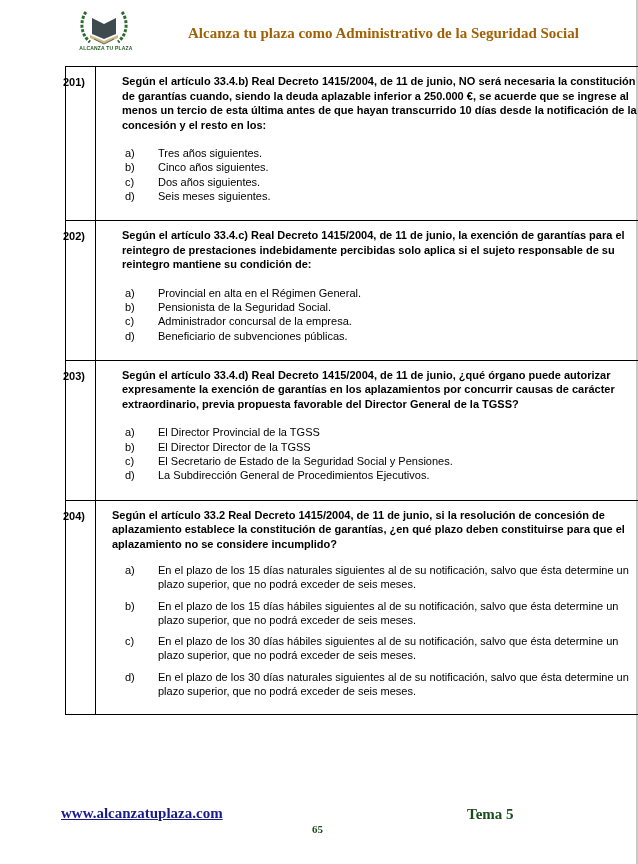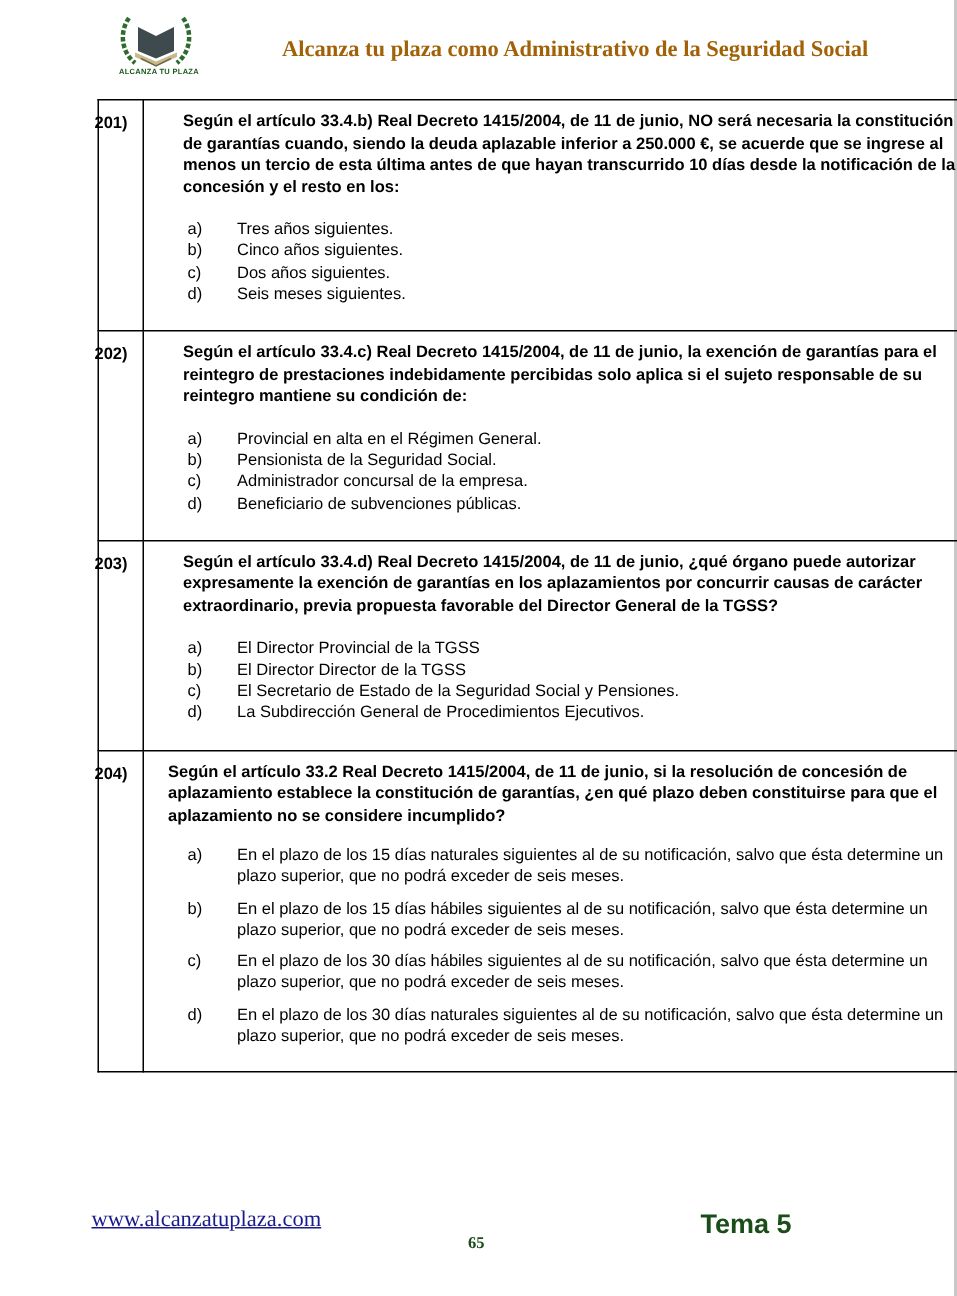--- a/index.html
+++ b/index.html
@@ -25,29 +25,29 @@
   .q-text { font-weight: bold; font-size: 11px; line-height: 14.5px; margin: 7px 4px 0 26px; }
   .q-text.w204 { margin-left: 16px; }
   .opts { margin: 14px 0 0 29px; padding-bottom: 17px; }
   .opt { display: flex; font-size: 11px; line-height: 14.3px; }
   .opt .letter { width: 33px; flex: none; }
   .opt .otext { flex: 1; padding-right: 8px; }
   .opts.spaced .opt { margin-bottom: 7.5px; line-height: 14px; }
   .opts.spaced { margin-top: 12px; padding-bottom: 9px; }
   .footer-link {
     position: absolute; left: 61px; top: 805px; font-family: "Liberation Serif", serif;
-    font-weight: normal; font-size: 15px; color: #1a1a8c; text-decoration: underline;
+    font-weight: bold; font-size: 15px; color: #1a1a8c; text-decoration: underline;
   }
   .footer-page {
     position: absolute; left: 312px; top: 823px; font-family: Liberation Serif, serif;
     font-weight: bold; font-size: 11px; color: #1b4d1b;
   }
   .footer-topic {
-    position: absolute; left: 467px; top: 806px; font-family: Liberation Sans, sans-serif;
-    font-weight: bold; font-size: 18px; color: #1b4d1b;
+    position: absolute; left: 467px; top: 806px; font-family: Liberation Serif, serif;
+    font-weight: bold; font-size: 15px; color: #1b4d1b;
   }
 </style>
 </head>
 <body>
 
 <div class="page-edge"></div>
 
 <svg class="logo" viewBox="0 0 56 50">
   <path d="M10 6 C4 14 4 28 14 36" fill="none" stroke="#2e6b2e" stroke-width="3" stroke-dasharray="3 1.5"></path>
   <path d="M46 6 C52 14 52 28 42 36" fill="none" stroke="#2e6b2e" stroke-width="3" stroke-dasharray="3 1.5"></path>

